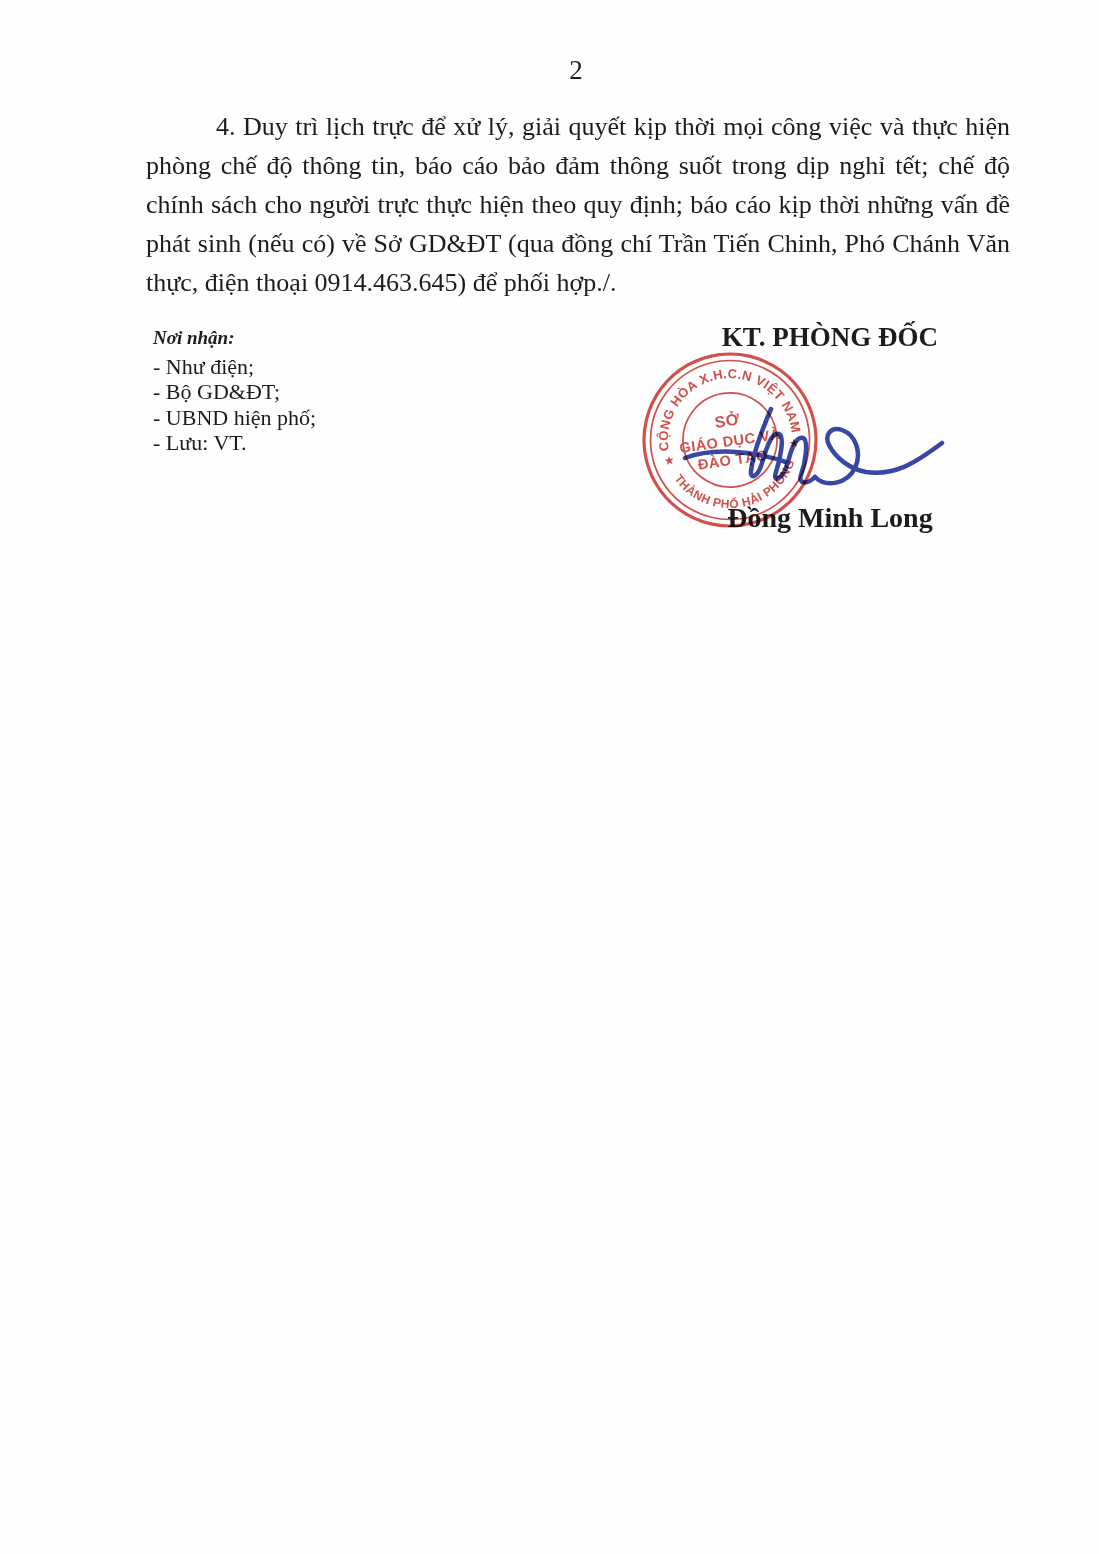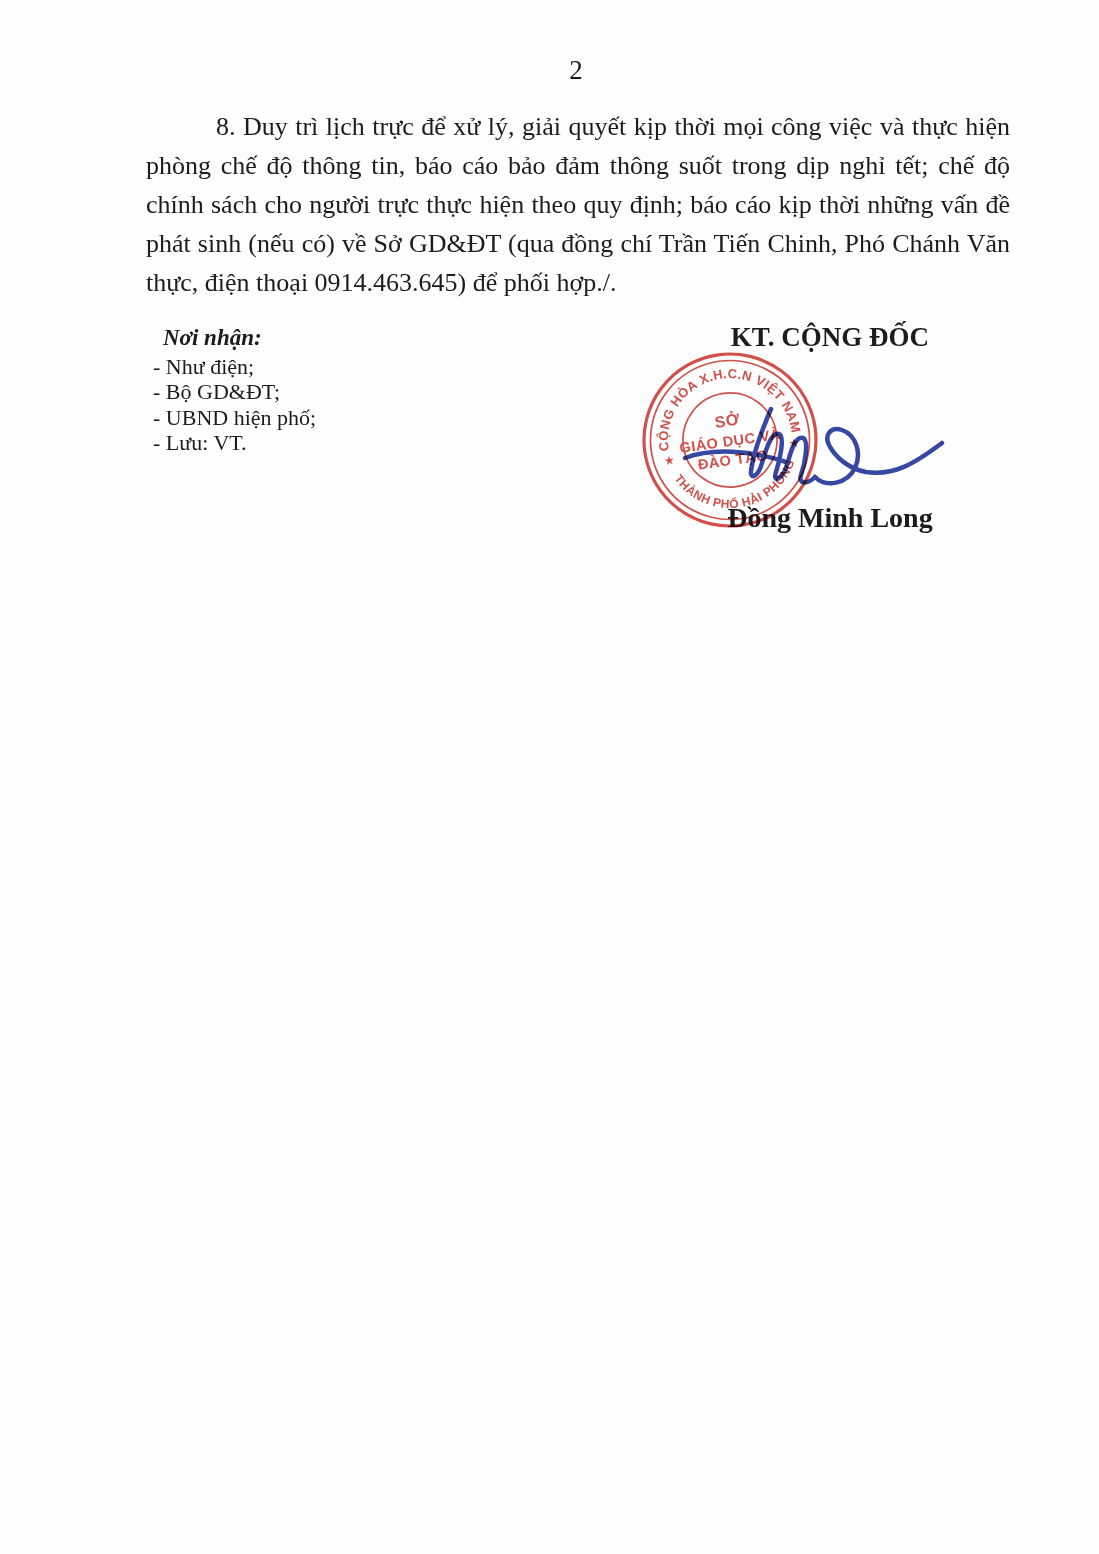--- a/index.html
+++ b/index.html
@@ -20,22 +20,22 @@
     font-size:26px;line-height:39px;
   }
   .pline{text-align:justify;text-align-last:justify;}
   .pline-first{text-indent:70px;}
   .pline-last{text-align-last:left;}
   .recipients{
     position:absolute;left:153px;top:325px;
     font-size:22px;line-height:25.5px;
   }
   .recipients-heading{
-    font-weight:bold;font-style:italic;font-size:23px;
-    margin-left:10px;margin-bottom:3px;
+    font-weight:bold;font-style:italic;font-size:19px;
+    margin-bottom:3px;
   }
   .sign-block{
     position:absolute;left:640px;top:321px;width:380px;height:250px;
     text-align:center;font-weight:bold;
   }
   .sign-title{font-size:27px;line-height:33px;}
   .signer-name{
     position:absolute;top:181px;left:0;width:100%;
     font-size:28px;
   }
@@ -56,37 +56,37 @@
   }
 </style>
 </head>
 <body>
 
 <div class="page">
 
   <div class="page-number">2</div>
 
   <div class="para">
-    <div class="pline pline-first">8. Duy trì lịch trực để xử lý, giải quyết kịp thời mọi công việc và thực hiện</div>
+    <div class="pline pline-first">4. Duy trì lịch trực để xử lý, giải quyết kịp thời mọi công việc và thực hiện</div>
     <div class="pline">phòng chế độ thông tin, báo cáo bảo đảm thông suốt trong dịp nghỉ tết; chế độ</div>
     <div class="pline">chính sách cho người trực thực hiện theo quy định; báo cáo kịp thời những vấn đề</div>
     <div class="pline">phát sinh (nếu có) về Sở GD&amp;ĐT (qua đồng chí Trần Tiến Chinh, Phó Chánh Văn</div>
     <div class="pline pline-last">thực, điện thoại 0914.463.645) để phối hợp./.</div>
   </div>
 
   <div class="recipients">
     <div class="recipients-heading">Nơi nhận:</div>
     <div class="recipient-item">- Như điện;</div>
     <div class="recipient-item">- Bộ GD&amp;ĐT;</div>
     <div class="recipient-item">- UBND hiện phố;</div>
     <div class="recipient-item">- Lưu: VT.</div>
   </div>
 
   <div class="sign-block">
-    <div class="sign-title">KT. CỘNG ĐỐC</div>
+    <div class="sign-title">KT. PHÒNG ĐỐC</div>
     <div class="signer-name">Đồng Minh Long</div>
   </div>
 
   <svg class="stamp" viewBox="0 0 190 190" xmlns="http://www.w3.org/2000/svg">
     <g stroke="#ce423c" fill="none">
       <circle cx="95" cy="95" r="86" stroke-width="3.2"></circle>
       <circle cx="95" cy="95" r="79.5" stroke-width="1.7"></circle>
       <circle cx="95" cy="95" r="47" stroke-width="1.7"></circle>
     </g>
     <defs>

